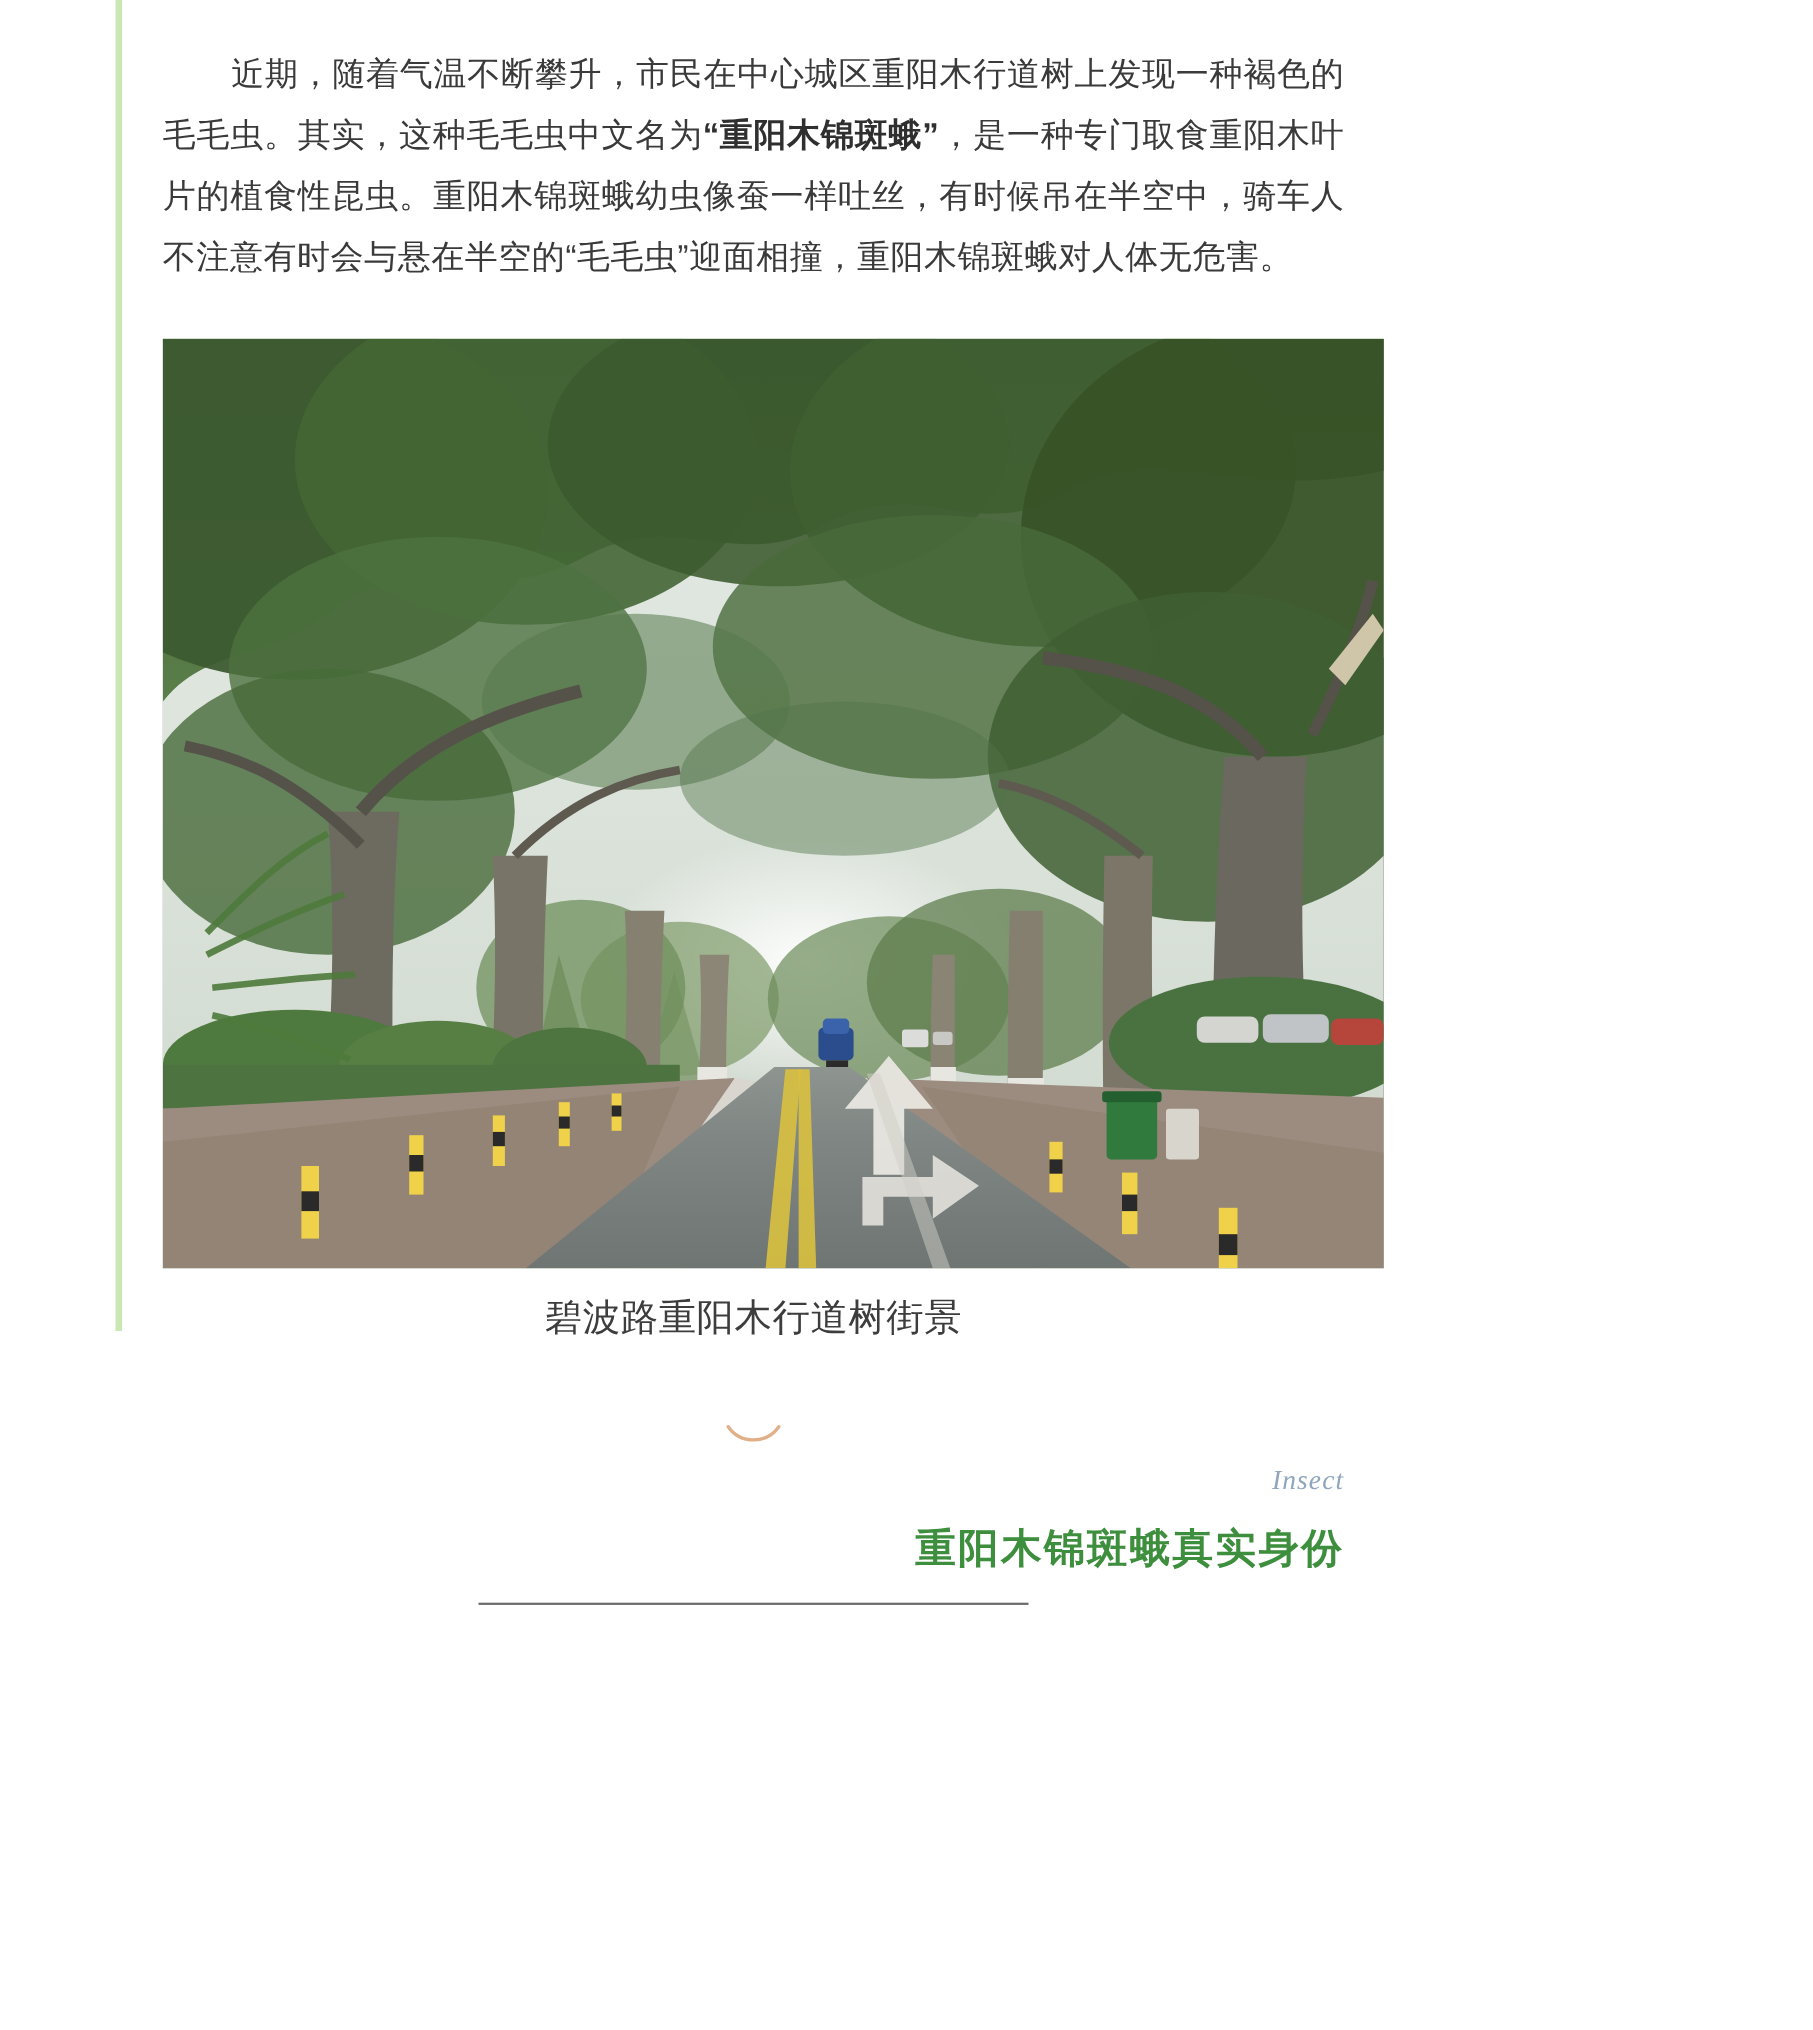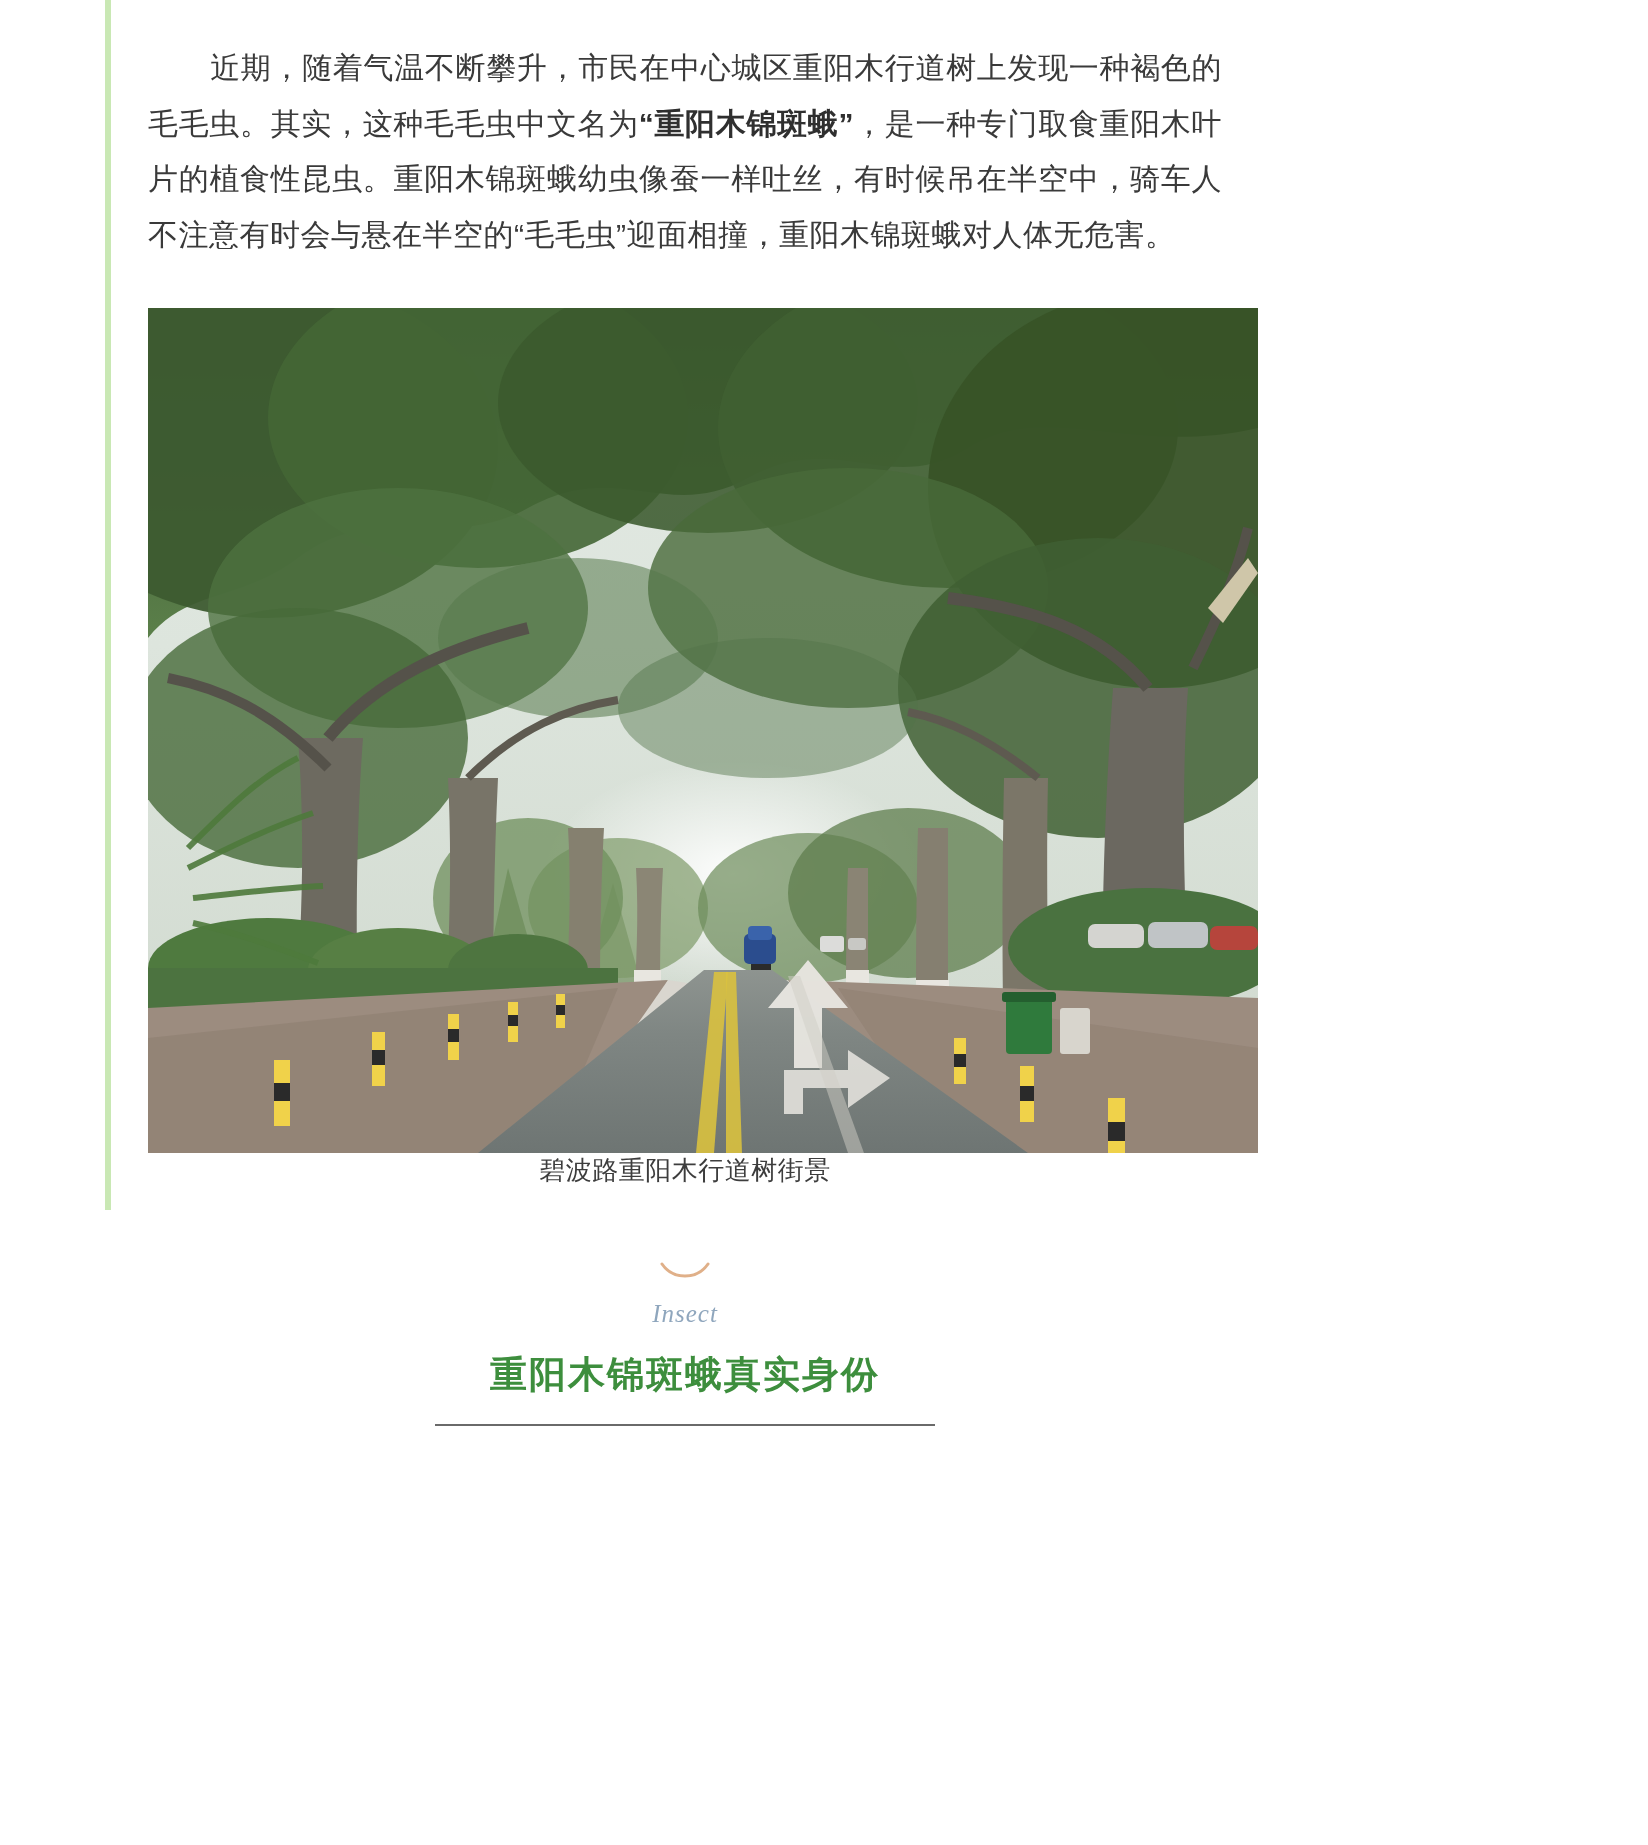--- a/index.html
+++ b/index.html
@@ -57,29 +57,30 @@
   }
   .photo {
     position: relative;
     width: 1110px;
     height: 845px;
     overflow: hidden;
     background: #7a8f72;
   }
   .caption {
     text-align: center;
-    font-size: 26px;
+    font-size: 34px;
     color: #3d3d3d;
+    padding-top: 22px;
     letter-spacing: 0.5px;
   }
 
   
   .section-head {
     margin-top: 72px;
-    text-align: center;
+    text-align: right;
   }
   .smile {
     display: block;
     margin: 0 auto;
     width: 52px;
     height: 22px;
   }
   .kicker {
     margin-top: 18px;
     font-size: 25px;

